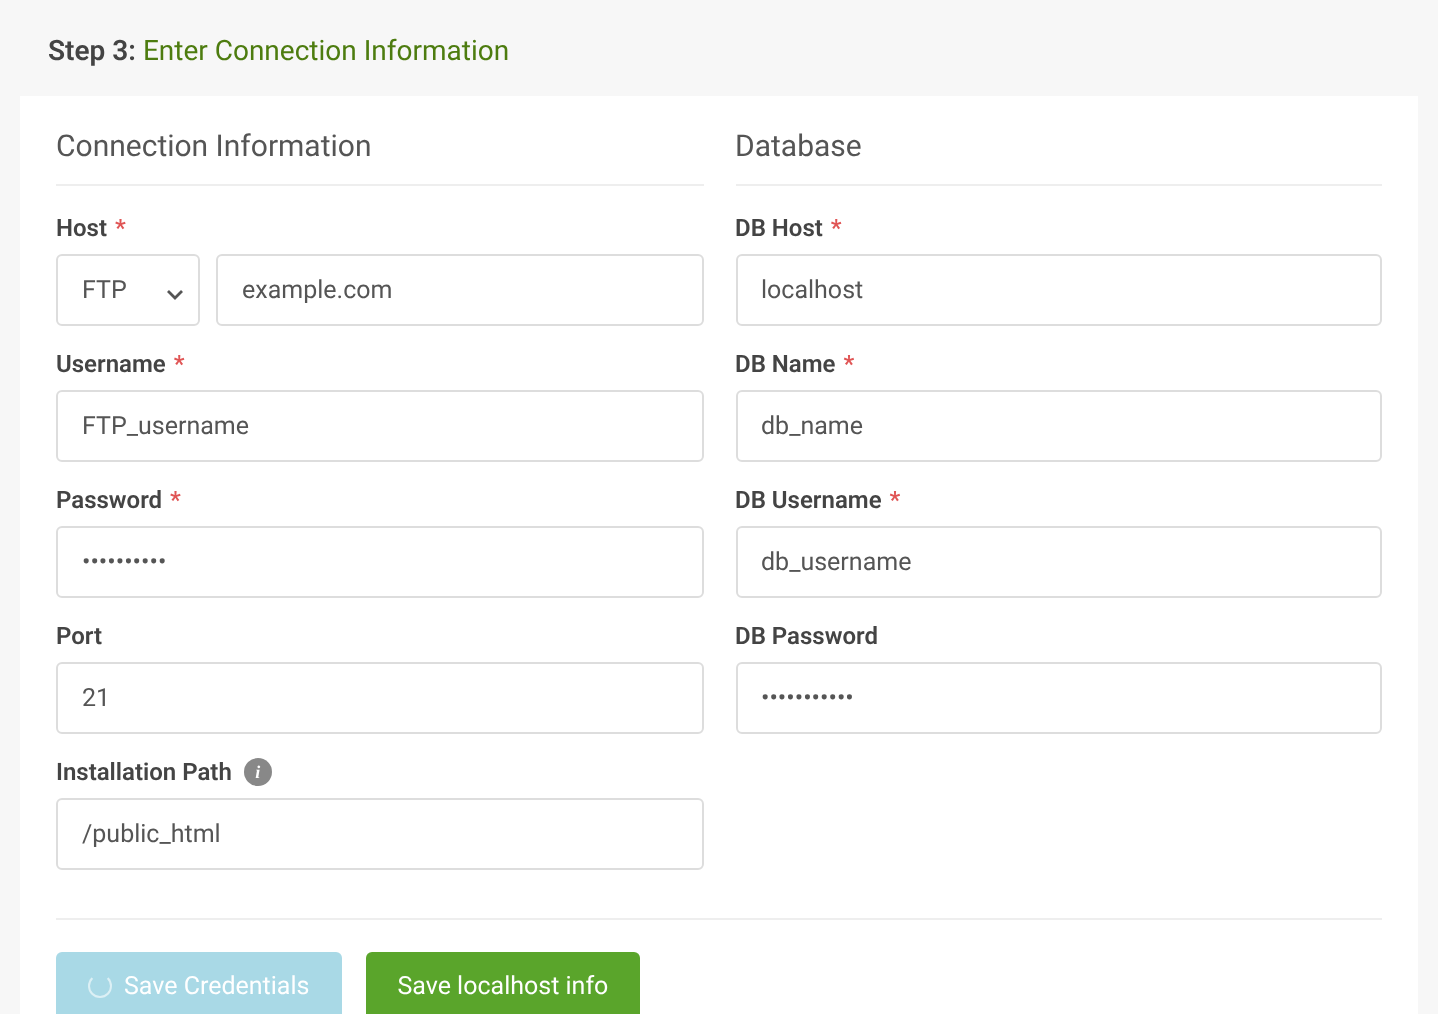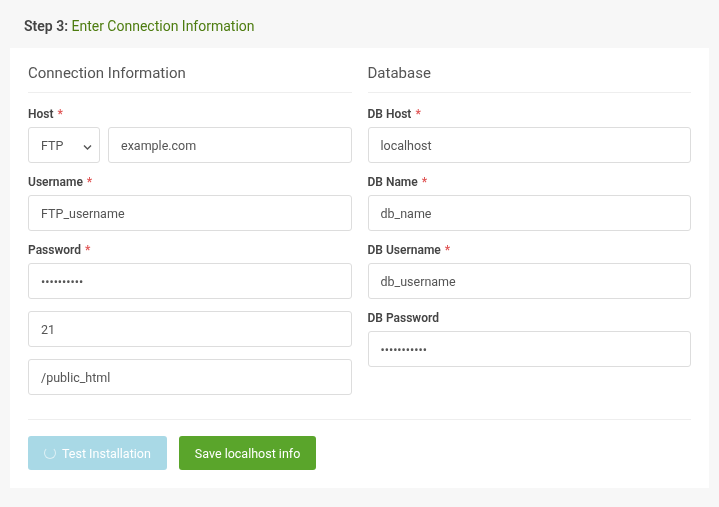--- a/index.html
+++ b/index.html
@@ -195,24 +195,31 @@
 
       <div class="field">
         <div class="field-label">
           <span>Password</span>
           <span class="req">*</span>
         </div>
         <input type="text" class="text-input" value="••••••••••" style="">
       </div>
 
       <div class="field">
+        <div class="field-label">
+          <span>Port</span>
+        </div>
         <input type="text" class="text-input" value="21" style="">
       </div>
 
       <div class="field">
+        <div class="field-label">
+          <span>Installation Path</span>
+          <span class="info-icon">i</span>
+        </div>
         <input type="text" class="text-input" value="/public_html" style="">
       </div>
     </div>
 
     <div class="col">
       <h3 class="section-title">Database</h3>
 
       <div class="field">
         <div class="field-label">
           <span>DB Host</span>
@@ -244,19 +251,19 @@
         <input type="text" class="text-input" value="•••••••••••" style="">
       </div>
     </div>
   </div>
 
   <hr class="divider">
 
   <div class="button-row">
     <button class="btn btn-test">
       <span class="spinner-icon"></span>
-      <span>Test Installation</span>
+      <span>Save Credentials</span>
     </button>
     <button class="btn btn-save">
       <span>Save localhost info</span>
     </button>
   </div>
 </div>
 
 </body></html>

